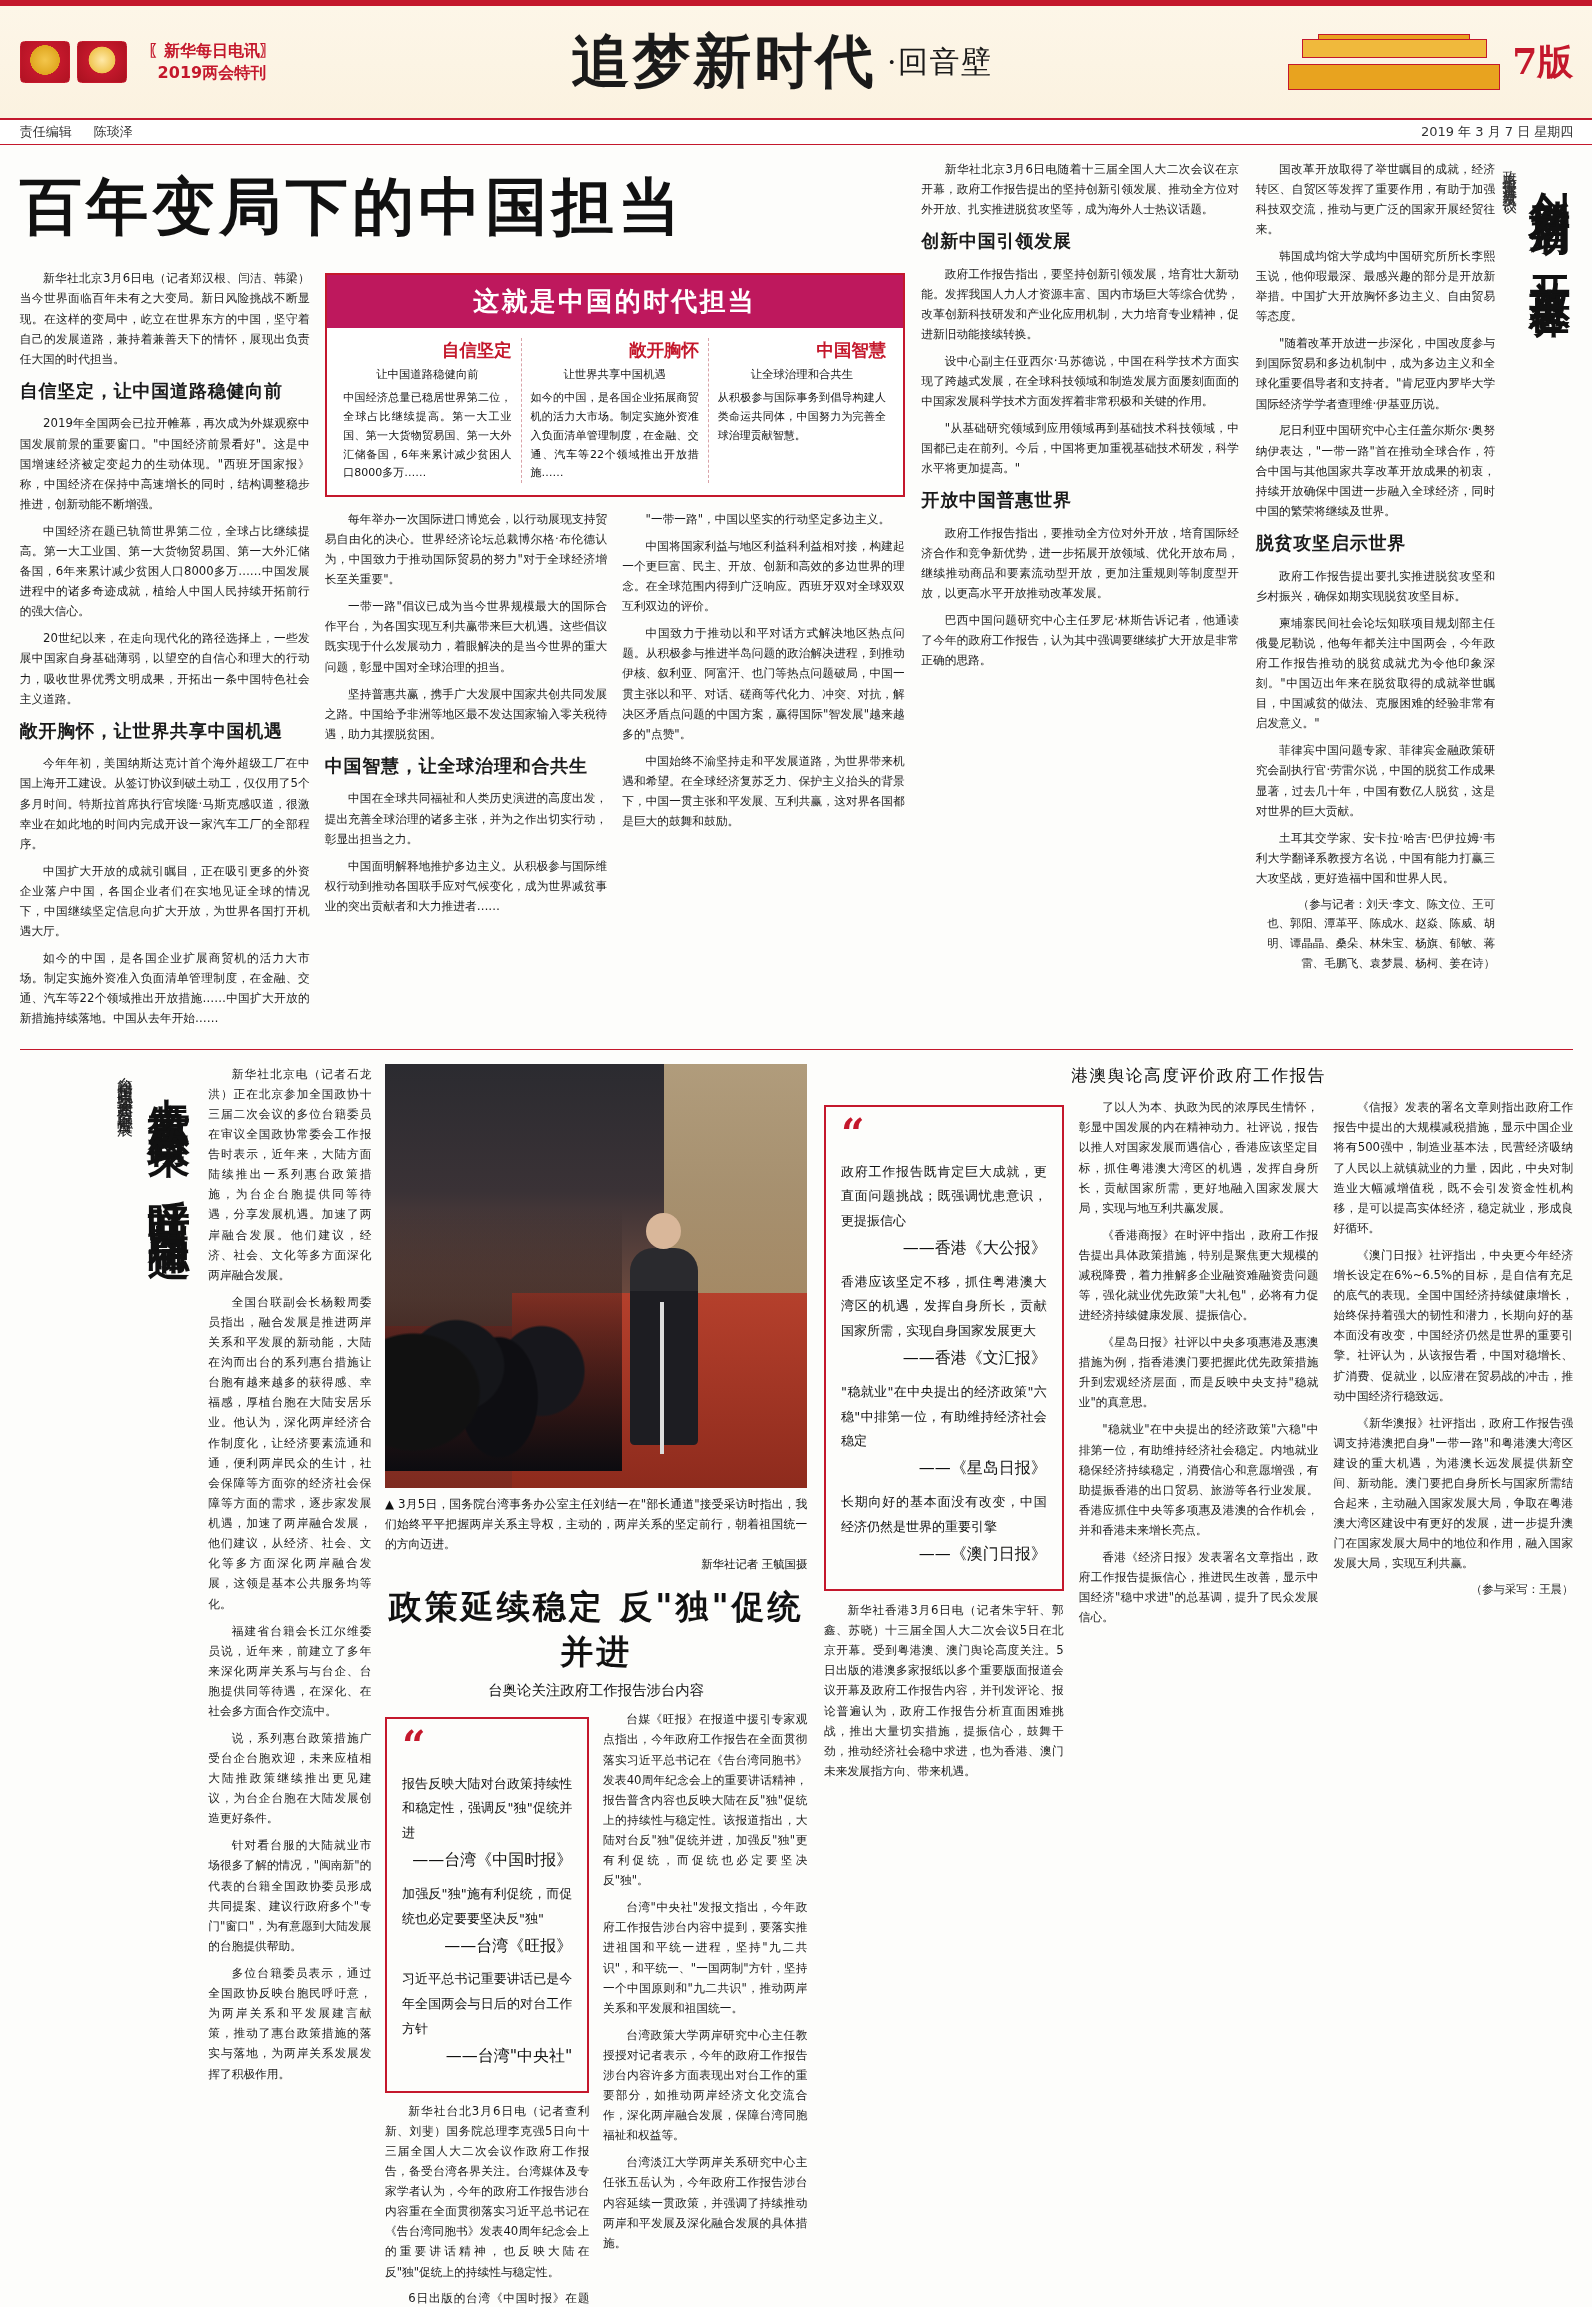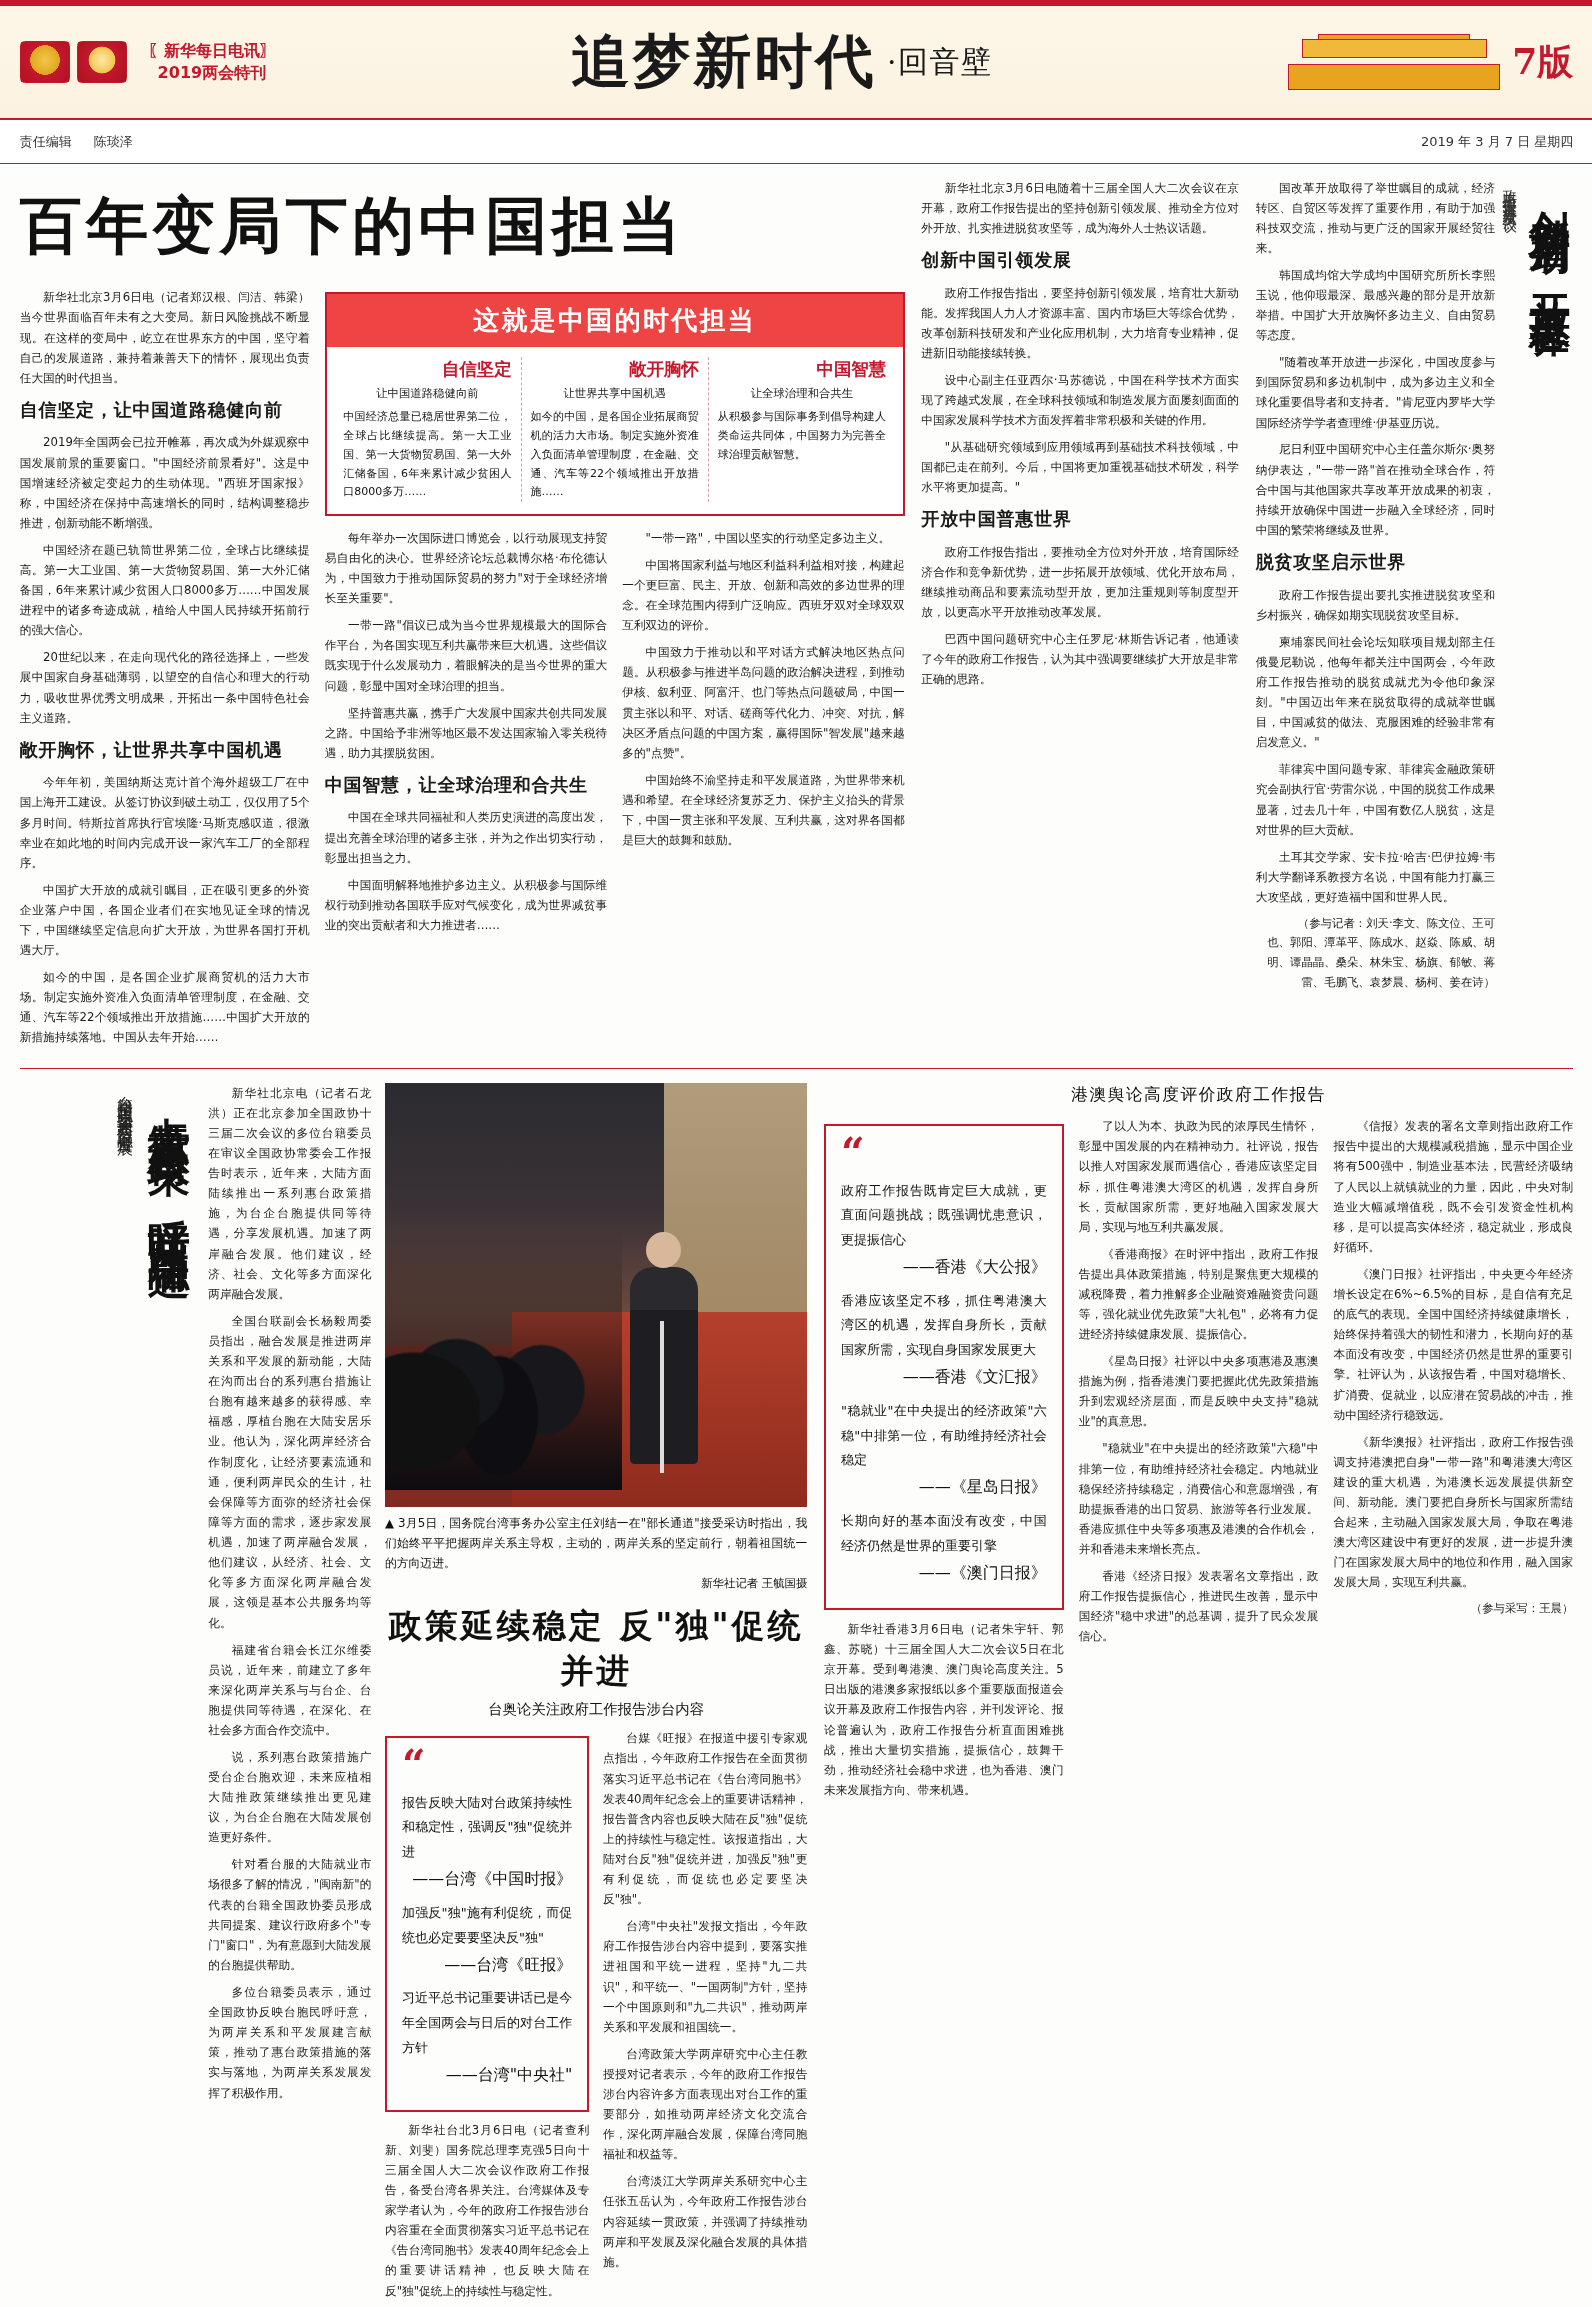--- a/index.html
+++ b/index.html
@@ -88,21 +88,21 @@
     position: absolute; top: 0px; left: 30px; right: 30px; height: 9px;
     background: #e8a31f; border: 1.5px solid #c4182c;
   }
   .page-num {
     color: #c4182c;
     font-size: 36px;
     font-weight: bold;
     font-family: "DejaVu Serif", serif;
   }
   .info-bar {
-    height: 44px;
+    height: 25px;
     display: flex;
     align-items: center;
     justify-content: space-between;
     padding: 0 19.7px;
     font-size: 13px;
     color: #333;
     border-bottom: 1.5px solid #c4182c;
     background: #fff;
   }
   .info-bar .left span { margin-right: 18px; }
@@ -144,21 +144,21 @@
   .three-up .tc { flex: 1; }
 
   
   .redbox {
     border: 2.3px solid #c4182c;
     padding: 0;
     margin: 4.5px 0 12px 0;
     background: #fff;
   }
   .redbox-title {
-    background: #ef4444;
+    background: #be185d;
     color: #fff;
     text-align: center;
     font-size: 26px;
     font-weight: bold;
     letter-spacing: 2.3px;
     padding: 9px 0;
     font-family: "DejaVu Serif", serif;
   }
   .redbox-cols { display: flex; padding: 10.6px 7.6px 12px 7.6px; }
   .redbox-col { flex: 1; padding: 0 9px; border-right: 0.8px dashed #d9a2a8; }

